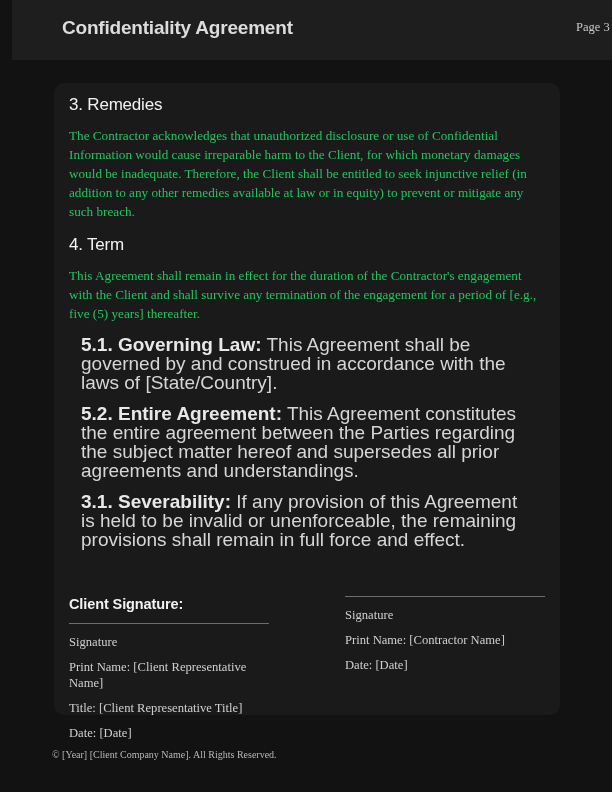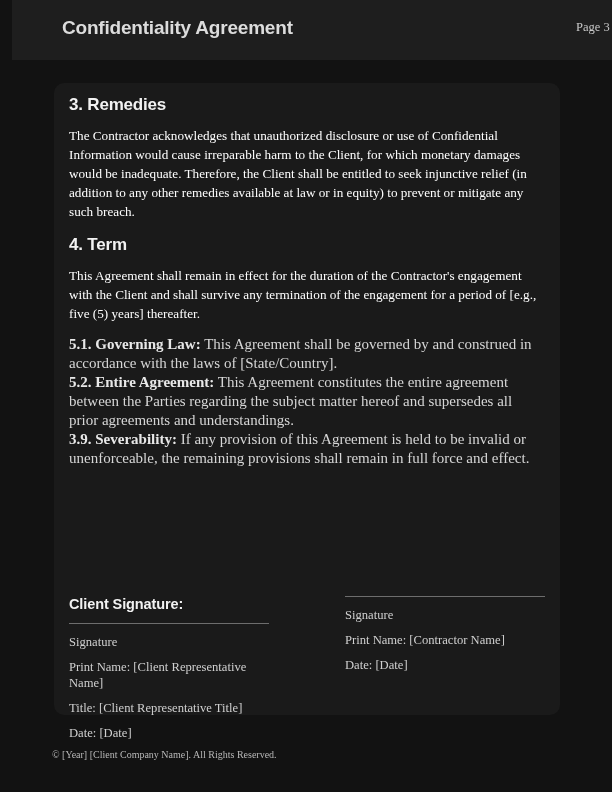--- a/index.html
+++ b/index.html
@@ -59,43 +59,43 @@
   .card-inner {
     position: absolute;
     left: 15px;
     top: 12px;
     width: 476px;
   }
 
   h2.section-heading {
     font-family: "Liberation Sans", "DejaVu Sans", sans-serif;
     font-size: 17px;
-    font-weight: bold;
+    font-weight: normal;
     color: #f2f2f2;
     margin: 0 0 11px 0;
     letter-spacing: -0.2px;
   }
   h2.section-heading.tight {
     margin-top: 14px;
   }
 
   p.body-text {
     font-family: "Liberation Serif", "DejaVu Serif", serif;
     font-size: 13.2px;
     line-height: 19px;
-    color: #ffffff;
+    color: #22c55e;
     margin: 0 0 12px 0;
     text-align: left;
   }
   .provision {
-    font-family: Liberation Serif, serif;
-    font-size: 15px;
+    font-family: Liberation Sans, sans-serif;
+    font-size: 19px;
     line-height: 19px;
     color: #d6d6d6;
-    margin: 0;
+    margin: 12px;
   }
   .provision-label {
     font-weight: bold;
     color: #e8e8e8;
   }
 
   .spacer-block {
     height: 76px;
   }
 
@@ -167,21 +167,21 @@
 
     <p class="provision">
       <span class="provision-label">5.1. Governing Law:</span><span> This Agreement shall be governed by and construed in accordance with the laws of [State/Country].</span>
     </p>
 
     <p class="provision">
       <span class="provision-label">5.2. Entire Agreement:</span><span> This Agreement constitutes the entire agreement between the Parties regarding the subject matter hereof and supersedes all prior agreements and understandings.</span>
     </p>
 
     <p class="provision">
-      <span class="provision-label">3.9. Severability:</span><span> If any provision of this Agreement is held to be invalid or unenforceable, the remaining provisions shall remain in full force and effect.</span>
+      <span class="provision-label">3.1. Severability:</span><span> If any provision of this Agreement is held to be invalid or unenforceable, the remaining provisions shall remain in full force and effect.</span>
     </p>
 
     <div class="spacer-block"></div>
   </div>
 
   <div class="signature-row">
 
     <div class="signature-col">
       <h3 class="signature-heading">Client Signature:</h3>
       <div class="signature-rule"></div>

